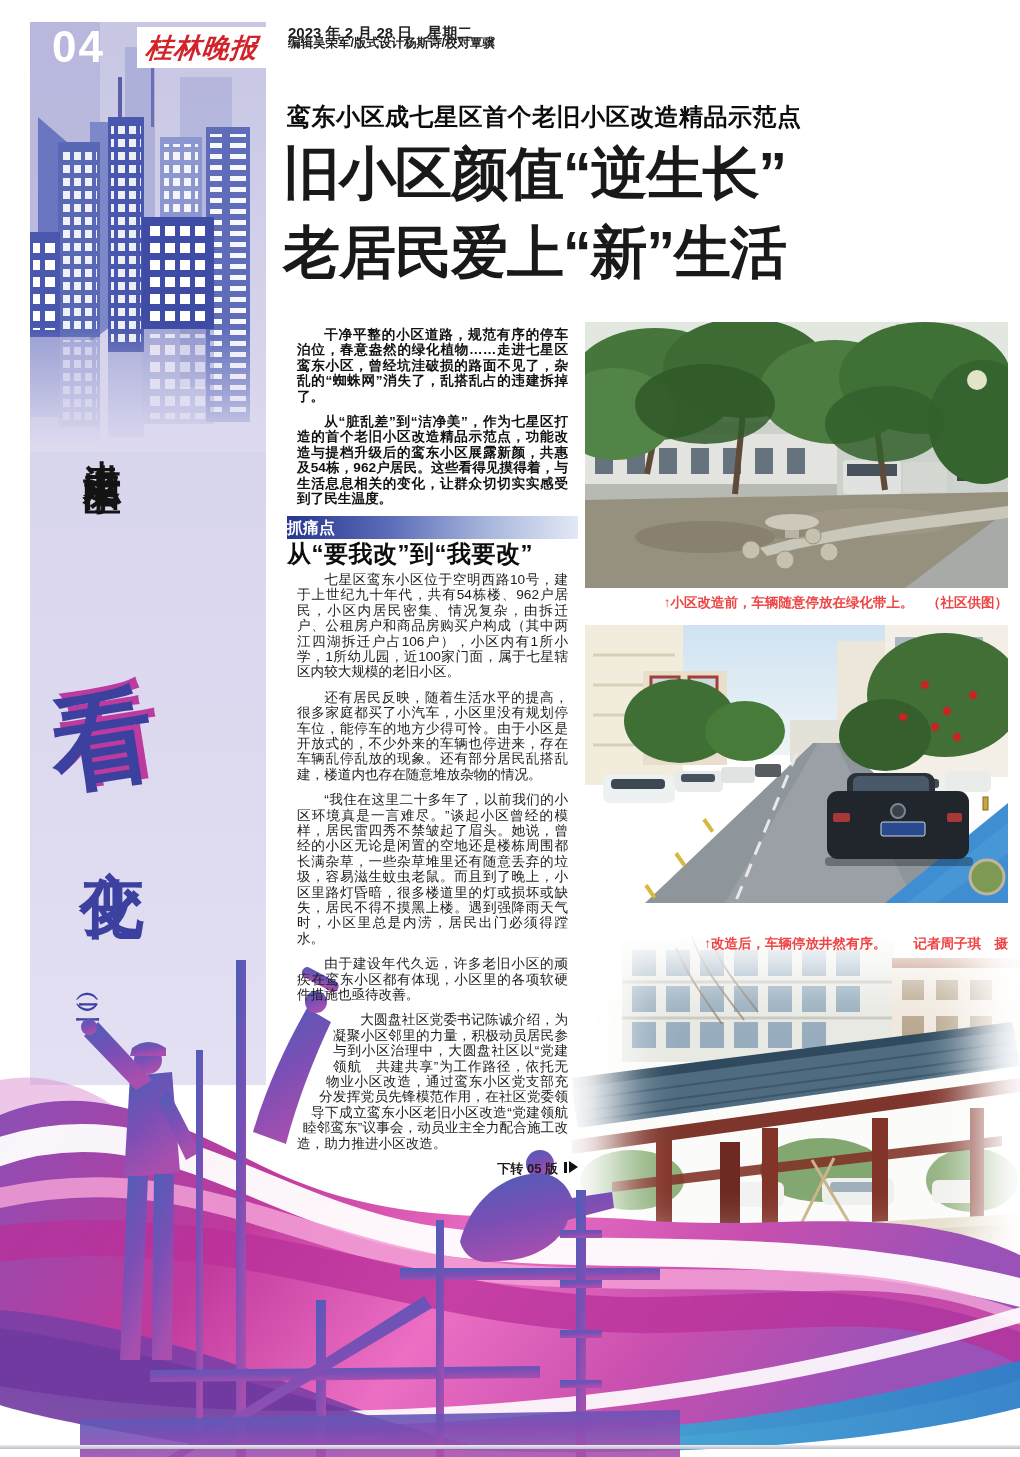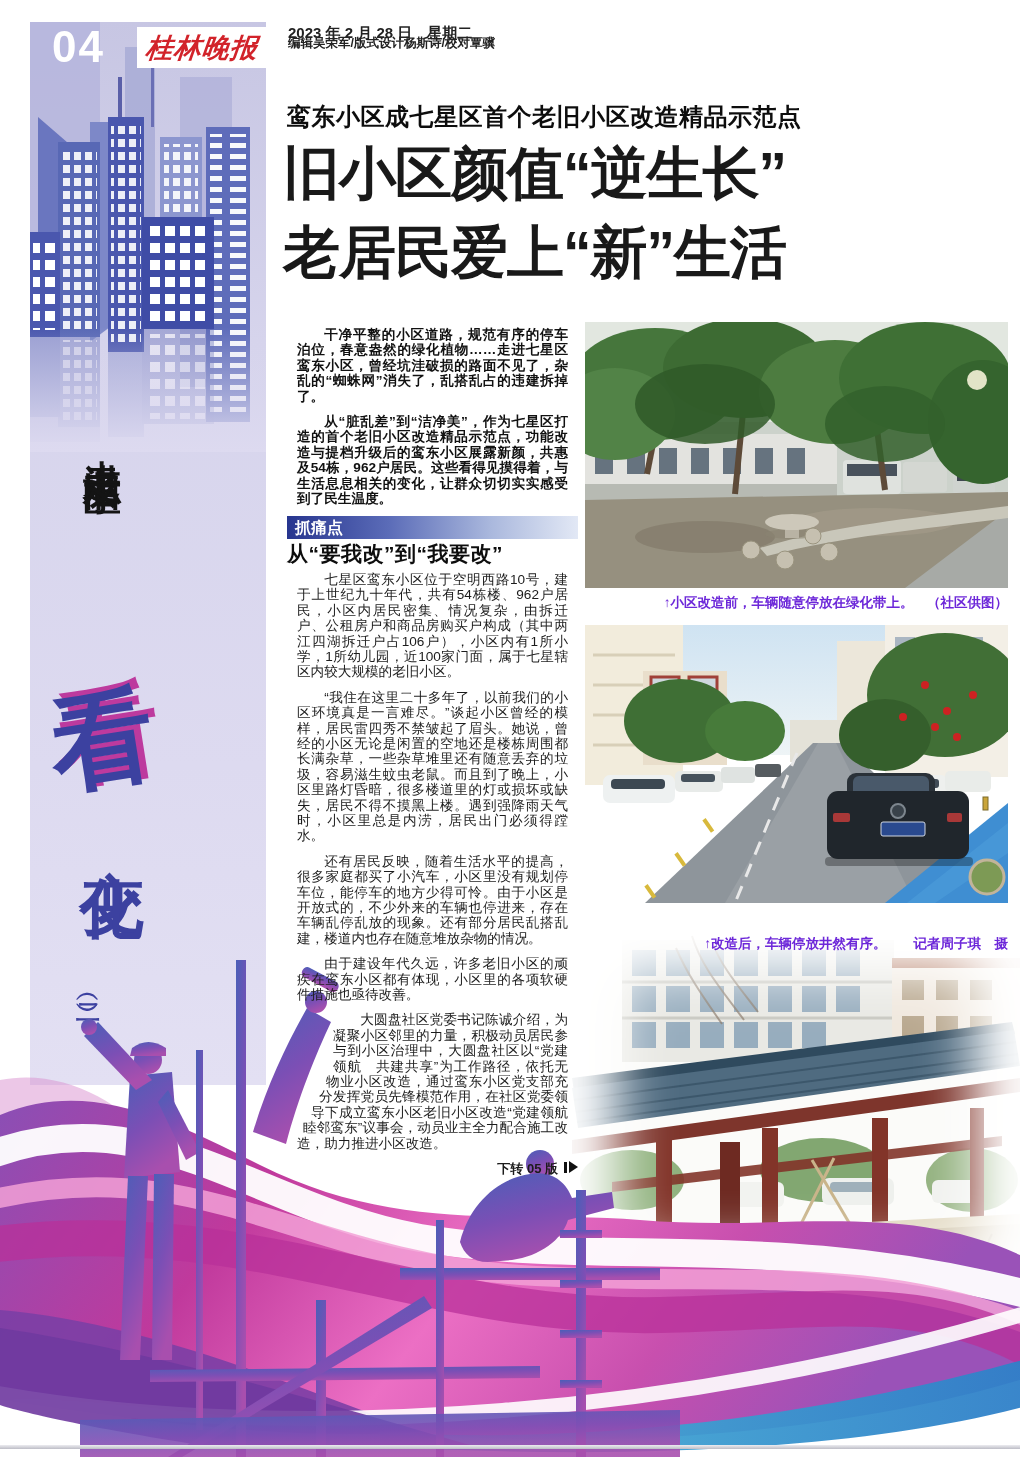--- a/index.html
+++ b/index.html
@@ -32,39 +32,39 @@
   
   #kicker{left:287px;top:101px;font-size:24px;font-weight:bold;color:#0d0d0d;letter-spacing:.5px;z-index:4;}
   #headline{left:283px;top:134px;width:740px;z-index:4;color:#191919;
     font-weight:900;font-size:57px;line-height:79px;letter-spacing:-1px;}
 
   
   #column{left:287px;top:317px;width:291px;z-index:4;font-size:13.6px;line-height:15.4px;
     text-align:justify;color:#1c1c1c;}
   #column p{margin:10px;text-indent:2em;}
   #intro p{font-weight:bold;color:#111;}
-  .section-bar{margin:7px 0 2px;height:23px;line-height:23px;padding-left:8px;
+  .section-bar{margin:7px 0 2px;height:23px;line-height:23px;
     background:linear-gradient(90deg,#27358f 0%,#5b6cb8 35%,#aab8dd 70%,#e2e8f5 100%);
     color:#fff;font-weight:bold;font-size:16px;}
-  .subhead{font-size:21px;font-weight:900;color:#0d0d0d;margin:7px 0 8px;letter-spacing:.5px;}
+  .subhead{font-size:24px;font-weight:900;color:#0d0d0d;margin:7px 0 8px;letter-spacing:.5px;}
   .wrapfloat{float:left;clear:left;height:15.4px;}
   .f1{width:46px;margin-top:31px}.f2{width:39px}.f3{width:32px}.f4{width:24px}.f5{width:16px}.f6{width:8px}
   #goto{text-align:right;font-weight:bold;font-size:13px;margin-top:0;text-indent:0;}
   .cont-bar{display:inline-block;width:3px;height:11px;background:#111;margin-left:6px;}
   .cont-tri{display:inline-block;width:0;height:0;border-left:9px solid #111;
     border-top:6px solid transparent;border-bottom:6px solid transparent;margin-left:2px;}
 
   
   .photo{position:absolute;overflow:hidden;z-index:1;}
   #photo1{left:585px;top:322px;width:423px;height:266px;}
   #photo2{left:585px;top:625px;width:423px;height:278px;}
   #photo3{left:572px;top:928px;width:448px;height:370px;}
   #photo3::after{content:"";position:absolute;inset:-2px;box-shadow:inset 0 0 55px 48px #fff;pointer-events:none;}
   .caption{position:absolute;width:423px;left:585px;text-align:right;font-size:13.5px;
-    font-weight:bold;color:#6d28d9;z-index:4;}
+    font-weight:bold;color:#ef4444;z-index:4;}
   #caption1{top:594px;}
   #caption2{top:909px;margin-top:26px;}
 
   
   #wave{left:0;top:1060px;width:1020px;height:397px;position:absolute;z-index:2;}
   #silhouettes{left:20px;top:940px;width:680px;height:517px;position:absolute;z-index:3;}
   #page-bottom-edge{left:0;top:1445px;width:1020px;height:4px;z-index:6;
     background:linear-gradient(#ececf0,#bdbdc6);}
 </style>
 </head>
@@ -138,22 +138,22 @@
 </div>
 
 <div id="column" class="abs">
   <div id="intro">
     <p>干净平整的小区道路，规范有序的停车泊位，春意盎然的绿化植物……走进七星区鸾东小区，曾经坑洼破损的路面不见了，杂乱的“蜘蛛网”消失了，乱搭乱占的违建拆掉了。</p>
     <p>从“脏乱差”到“洁净美”，作为七星区打造的首个老旧小区改造精品示范点，功能改造与提档升级后的鸾东小区展露新颜，共惠及54栋，962户居民。这些看得见摸得着，与生活息息相关的变化，让群众切切实实感受到了民生温度。</p>
   </div>
   <div class="section-bar">抓痛点</div>
   <div class="subhead">从“要我改”到“我要改”</div>
   <p>七星区鸾东小区位于空明西路10号，建于上世纪九十年代，共有54栋楼、962户居民，小区内居民密集、情况复杂，由拆迁户、公租房户和商品房购买户构成（其中两江四湖拆迁户占106户），小区内有1所小学，1所幼儿园，近100家门面，属于七星辖区内较大规模的老旧小区。</p>
+  <p>还有居民反映，随着生活水平的提高，很多家庭都买了小汽车，小区里没有规划停车位，能停车的地方少得可怜。由于小区是开放式的，不少外来的车辆也停进来，存在车辆乱停乱放的现象。还有部分居民乱搭乱建，楼道内也存在随意堆放杂物的情况。</p>
   <p>“我住在这里二十多年了，以前我们的小区环境真是一言难尽。”谈起小区曾经的模样，居民雷四秀不禁皱起了眉头。她说，曾经的小区无论是闲置的空地还是楼栋周围都长满杂草，一些杂草堆里还有随意丢弃的垃圾，容易滋生蚊虫老鼠。而且到了晚上，小区里路灯昏暗，很多楼道里的灯或损坏或缺失，居民不得不摸黑上楼。遇到强降雨天气时，小区里总是内涝，居民出门必须得蹚水。</p>
-  <p>还有居民反映，随着生活水平的提高，很多家庭都买了小汽车，小区里没有规划停车位，能停车的地方少得可怜。由于小区是开放式的，不少外来的车辆也停进来，存在车辆乱停乱放的现象。还有部分居民乱搭乱建，楼道内也存在随意堆放杂物的情况。</p>
   <p>由于建设年代久远，许多老旧小区的顽疾在鸾东小区都有体现，小区里的各项软硬件措施也亟待改善。</p>
   <div class="wrapfloat f1"></div>
   <div class="wrapfloat f2"></div>
   <div class="wrapfloat f3"></div>
   <div class="wrapfloat f4"></div>
   <div class="wrapfloat f5"></div>
   <div class="wrapfloat f6"></div>
   <p>大圆盘社区党委书记陈诚介绍，为凝聚小区邻里的力量，积极动员居民参与到小区治理中，大圆盘社区以“党建领航　共建共享”为工作路径，依托无物业小区改造，通过鸾东小区党支部充分发挥党员先锋模范作用，在社区党委领导下成立鸾东小区老旧小区改造“党建领航　睦邻鸾东”议事会，动员业主全力配合施工改造，助力推进小区改造。</p>
   <div id="goto">
     <span>下转 05 版</span><span class="cont-bar"></span><span class="cont-tri"></span>

